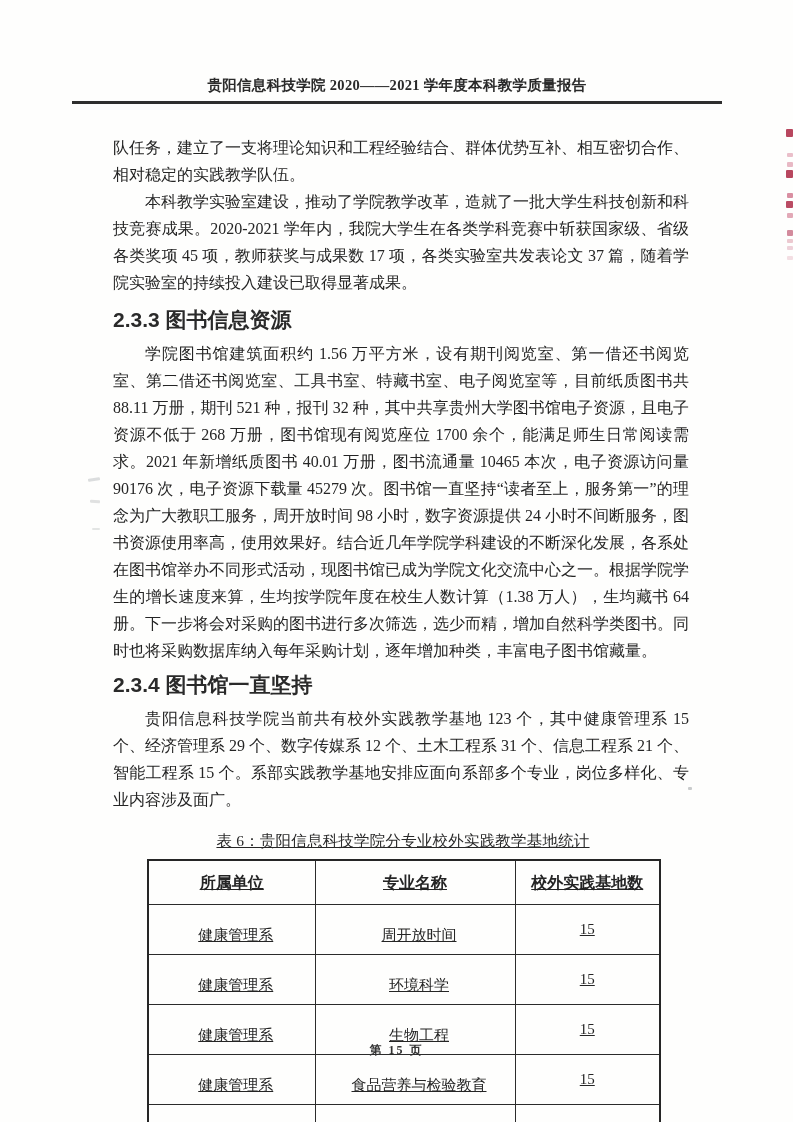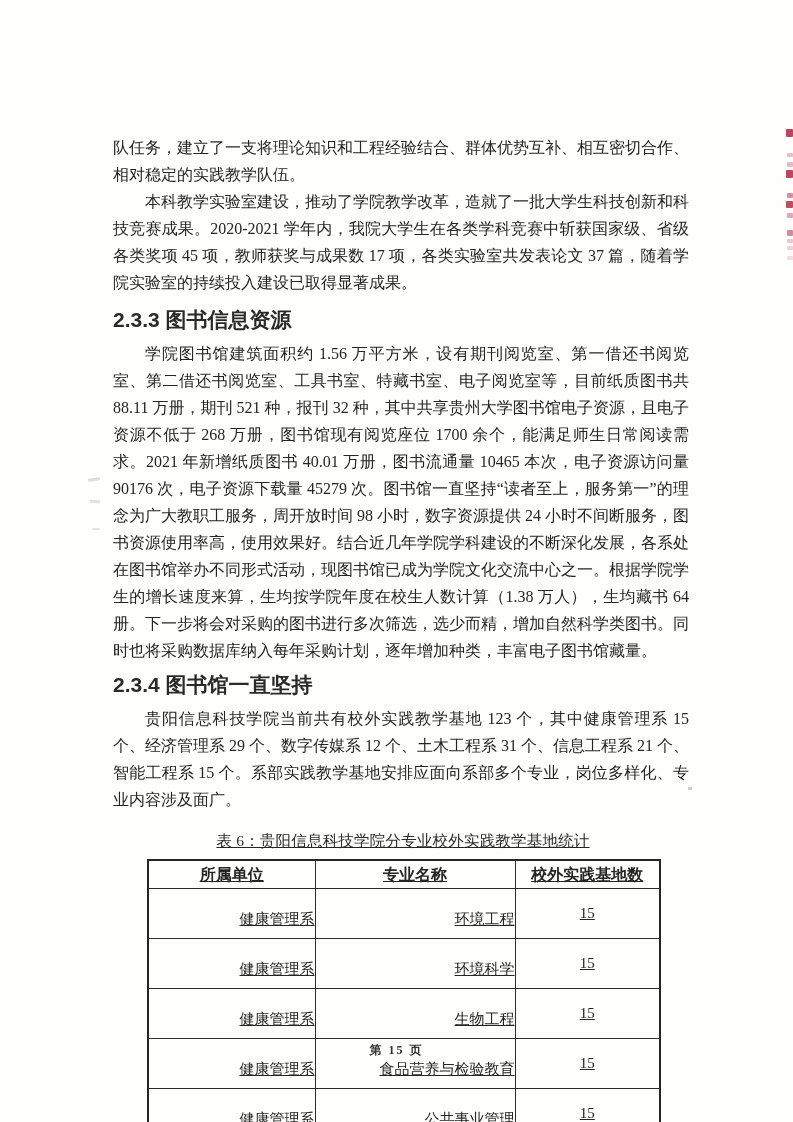--- a/index.html
+++ b/index.html
@@ -38,43 +38,47 @@
   }
   table.base-table{
     border-collapse:collapse;width:512px;table-layout:fixed;
     font-size:15px;color:#252525;
   }
   table.base-table col.c1{width:167px;}
   table.base-table col.c2{width:200px;}
   table.base-table col.c3{width:145px;}
   table.base-table th,table.base-table td{
     border:1.2px solid #2b2b2b;
-    height:20px;padding:12px 0 0 8px;text-align:right;
+    height:20px;padding:12px 0 0 8px;text-align:center;
     overflow:hidden;white-space:nowrap;
   }
   table.base-table{border:2px solid #262626;}
   table.base-table th{
     font-family:"Liberation Sans","DejaVu Sans",sans-serif;
-    font-weight:bold;text-align:center;height:23px;font-size:16px;padding:0;
+    font-weight:bold;text-align:center;height:23px;font-size:16px;padding:8px;
   }
   table.base-table td.num{text-align:center;padding:11px;}
   
   .footer{
     position:absolute;top:1042px;left:0;width:100%;
     text-align:center;font-size:12px;font-weight:bold;color:#333;
     letter-spacing:2px;
   }
   
   .artifact{position:absolute;border-radius:1px;}
 </style>
 </head>
 <body>
 
 <div class="page">
 
+  <div class="header">
+    <div class="header-title">贵阳信息科技学院 2020——2021 学年度本科教学质量报告</div>
+    <div class="header-rule"></div>
+  </div>
 
   <div class="body">
     <p class="no-indent">队任务，建立了一支将理论知识和工程经验结合、群体优势互补、相互密切合作、相对稳定的实践教学队伍。</p>
     <p>本科教学实验室建设，推动了学院教学改革，造就了一批大学生科技创新和科技竞赛成果。2020-2021 学年内，我院大学生在各类学科竞赛中斩获国家级、省级各类奖项 45 项，教师获奖与成果数 17 项，各类实验室共发表论文 37 篇，随着学院实验室的持续投入建设已取得显著成果。</p>
 
     <div class="sec-heading">2.3.3 图书信息资源</div>
 
     <p>学院图书馆建筑面积约 1.56 万平方米，设有期刊阅览室、第一借还书阅览室、第二借还书阅览室、工具书室、特藏书室、电子阅览室等，目前纸质图书共 88.11 万册，期刊 521 种，报刊 32 种，其中共享贵州大学图书馆电子资源，且电子资源不低于 268 万册，图书馆现有阅览座位 1700 余个，能满足师生日常阅读需求。2021 年新增纸质图书 40.01 万册，图书流通量 10465 本次，电子资源访问量 90176 次，电子资源下载量 45279 次。图书馆一直坚持“读者至上，服务第一”的理念为广大教职工服务，周开放时间 98 小时，数字资源提供 24 小时不间断服务，图书资源使用率高，使用效果好。结合近几年学院学科建设的不断深化发展，各系处在图书馆举办不同形式活动，现图书馆已成为学院文化交流中心之一。根据学院学生的增长速度来算，生均按学院年度在校生人数计算（1.38 万人），生均藏书 64 册。下一步将会对采购的图书进行多次筛选，选少而精，增加自然科学类图书。同时也将采购数据库纳入每年采购计划，逐年增加种类，丰富电子图书馆藏量。</p>
 
     <div class="sec-heading second">2.3.4 图书馆一直坚持</div>
@@ -92,21 +96,21 @@
         <thead>
           <tr>
             <th>所属单位</th>
             <th>专业名称</th>
             <th>校外实践基地数</th>
           </tr>
         </thead>
         <tbody>
           <tr>
             <td>健康管理系</td>
-            <td>环境工程</td>
+            <td>周开放时间</td>
             <td class="num">15</td>
           </tr>
           <tr>
             <td>健康管理系</td>
             <td>环境科学</td>
             <td class="num">15</td>
           </tr>
           <tr>
             <td>健康管理系</td>
             <td>生物工程</td>

